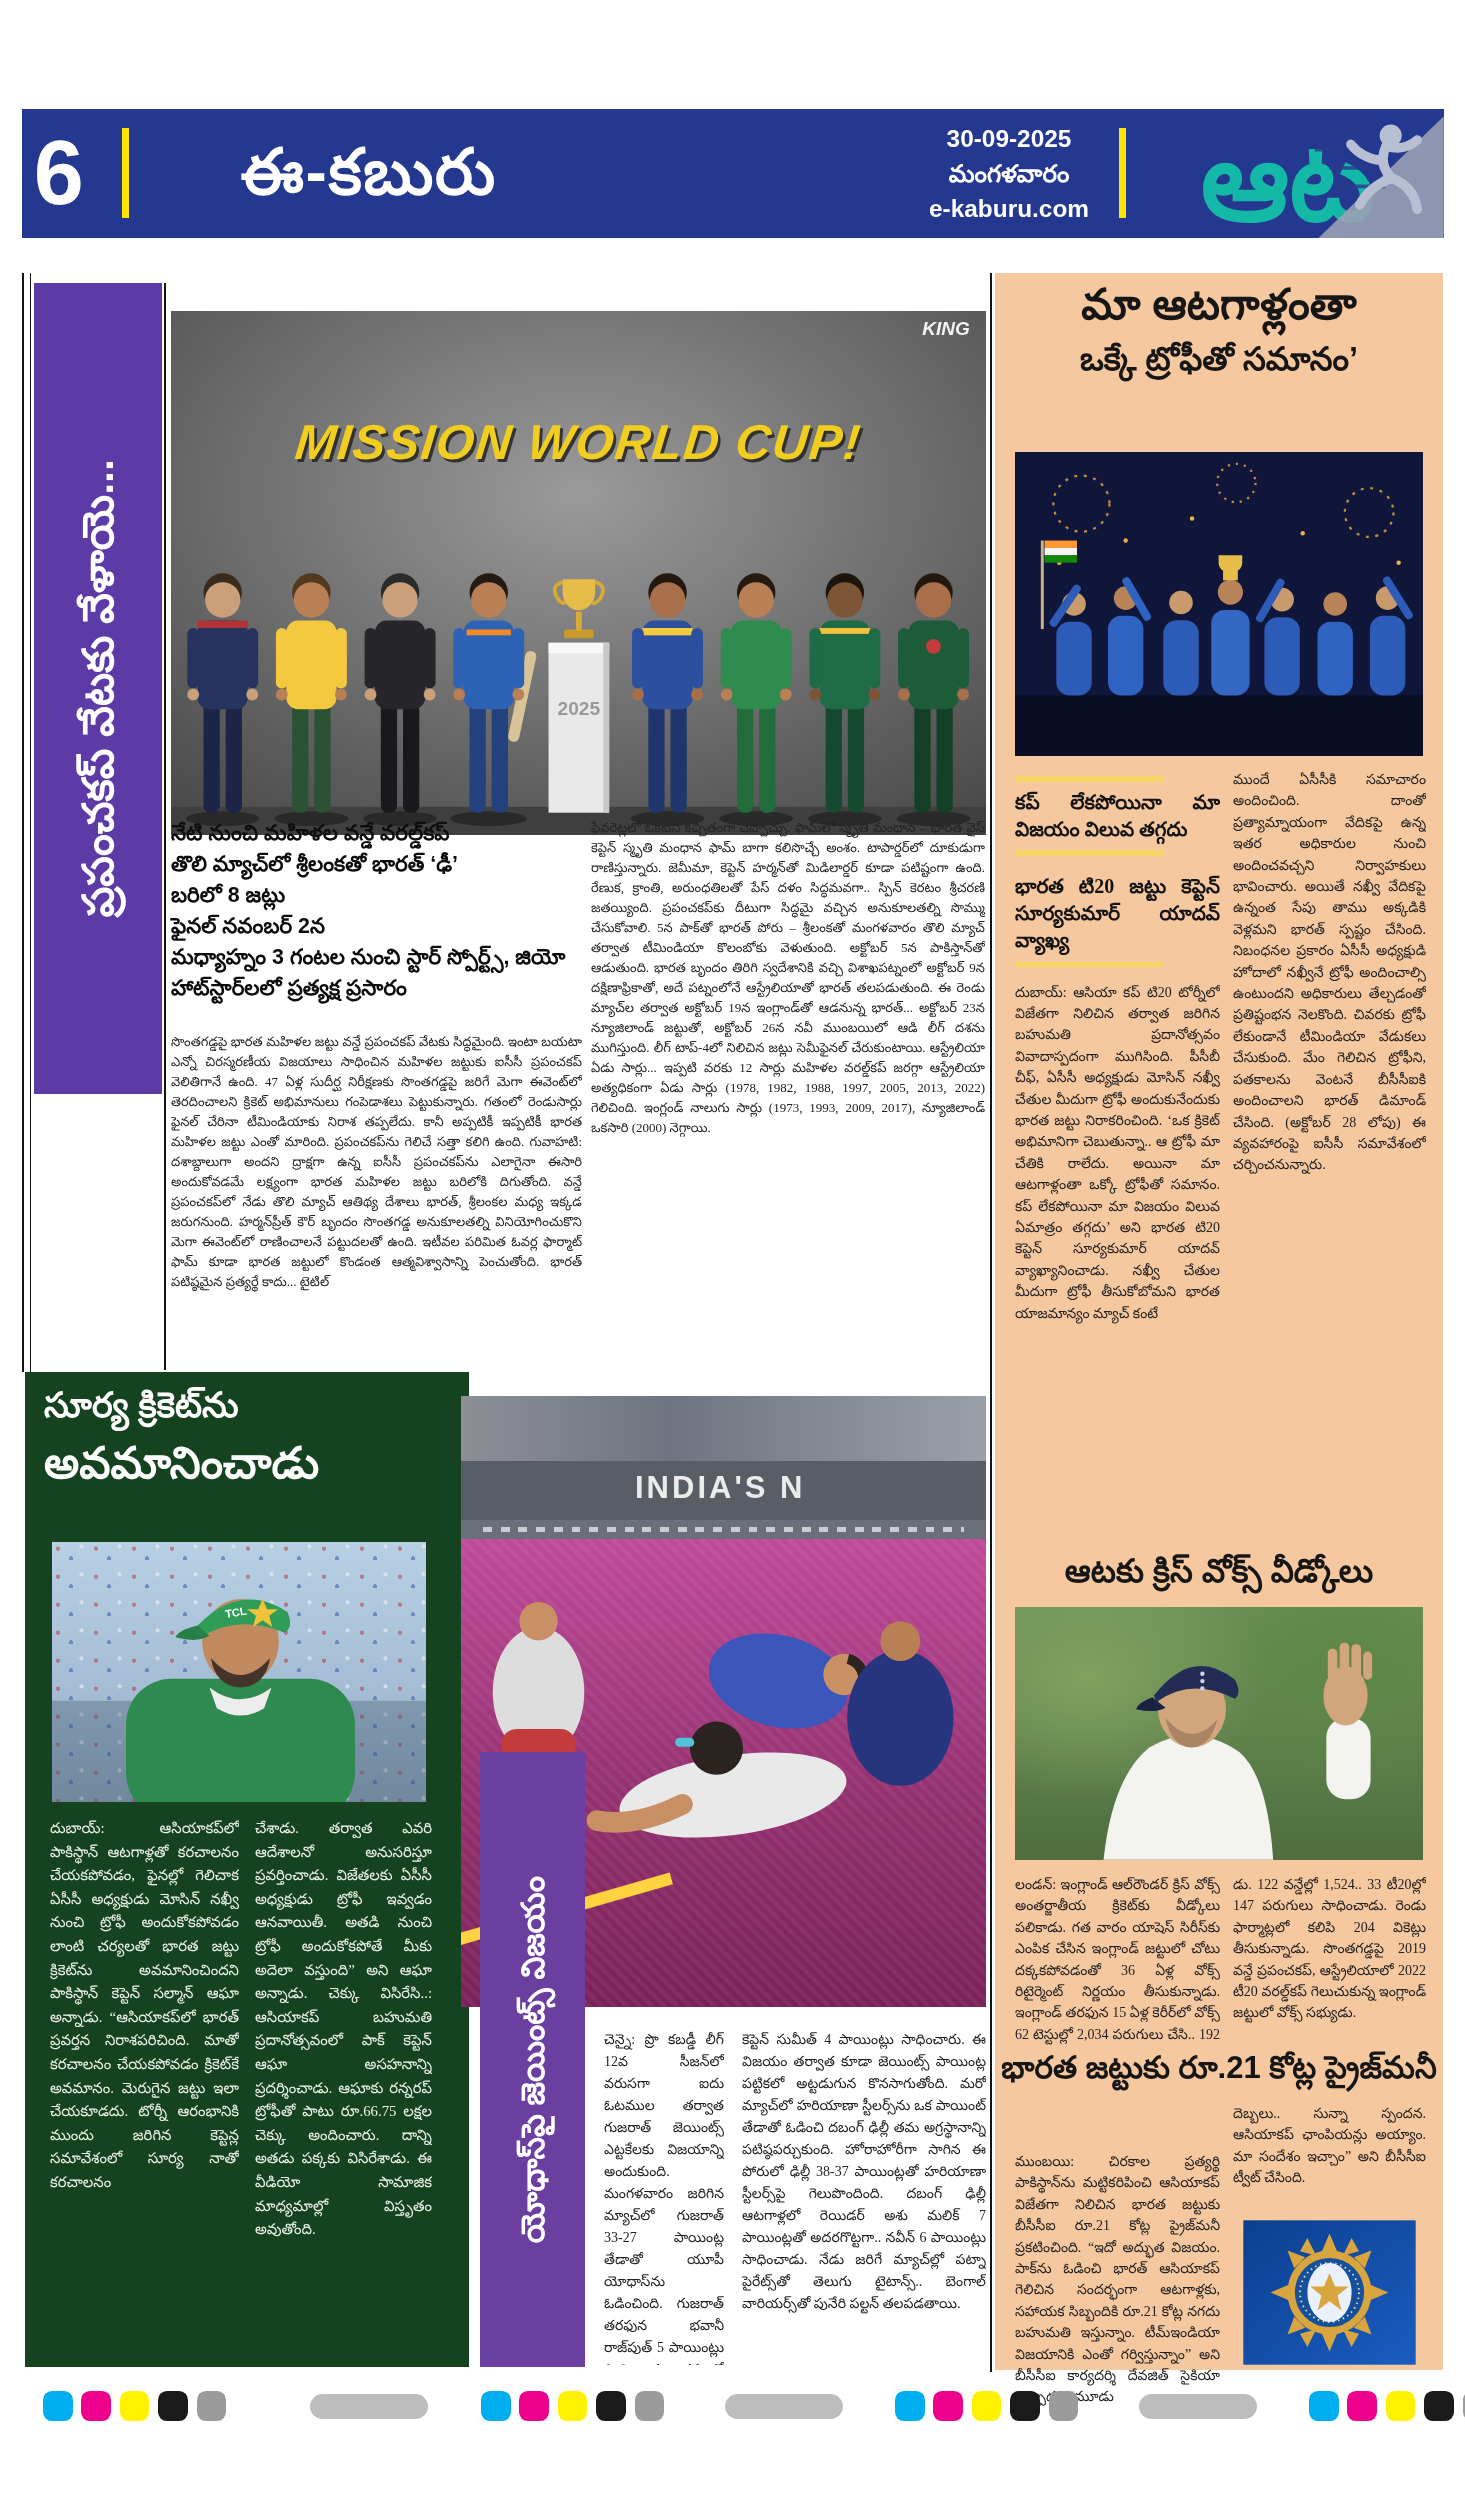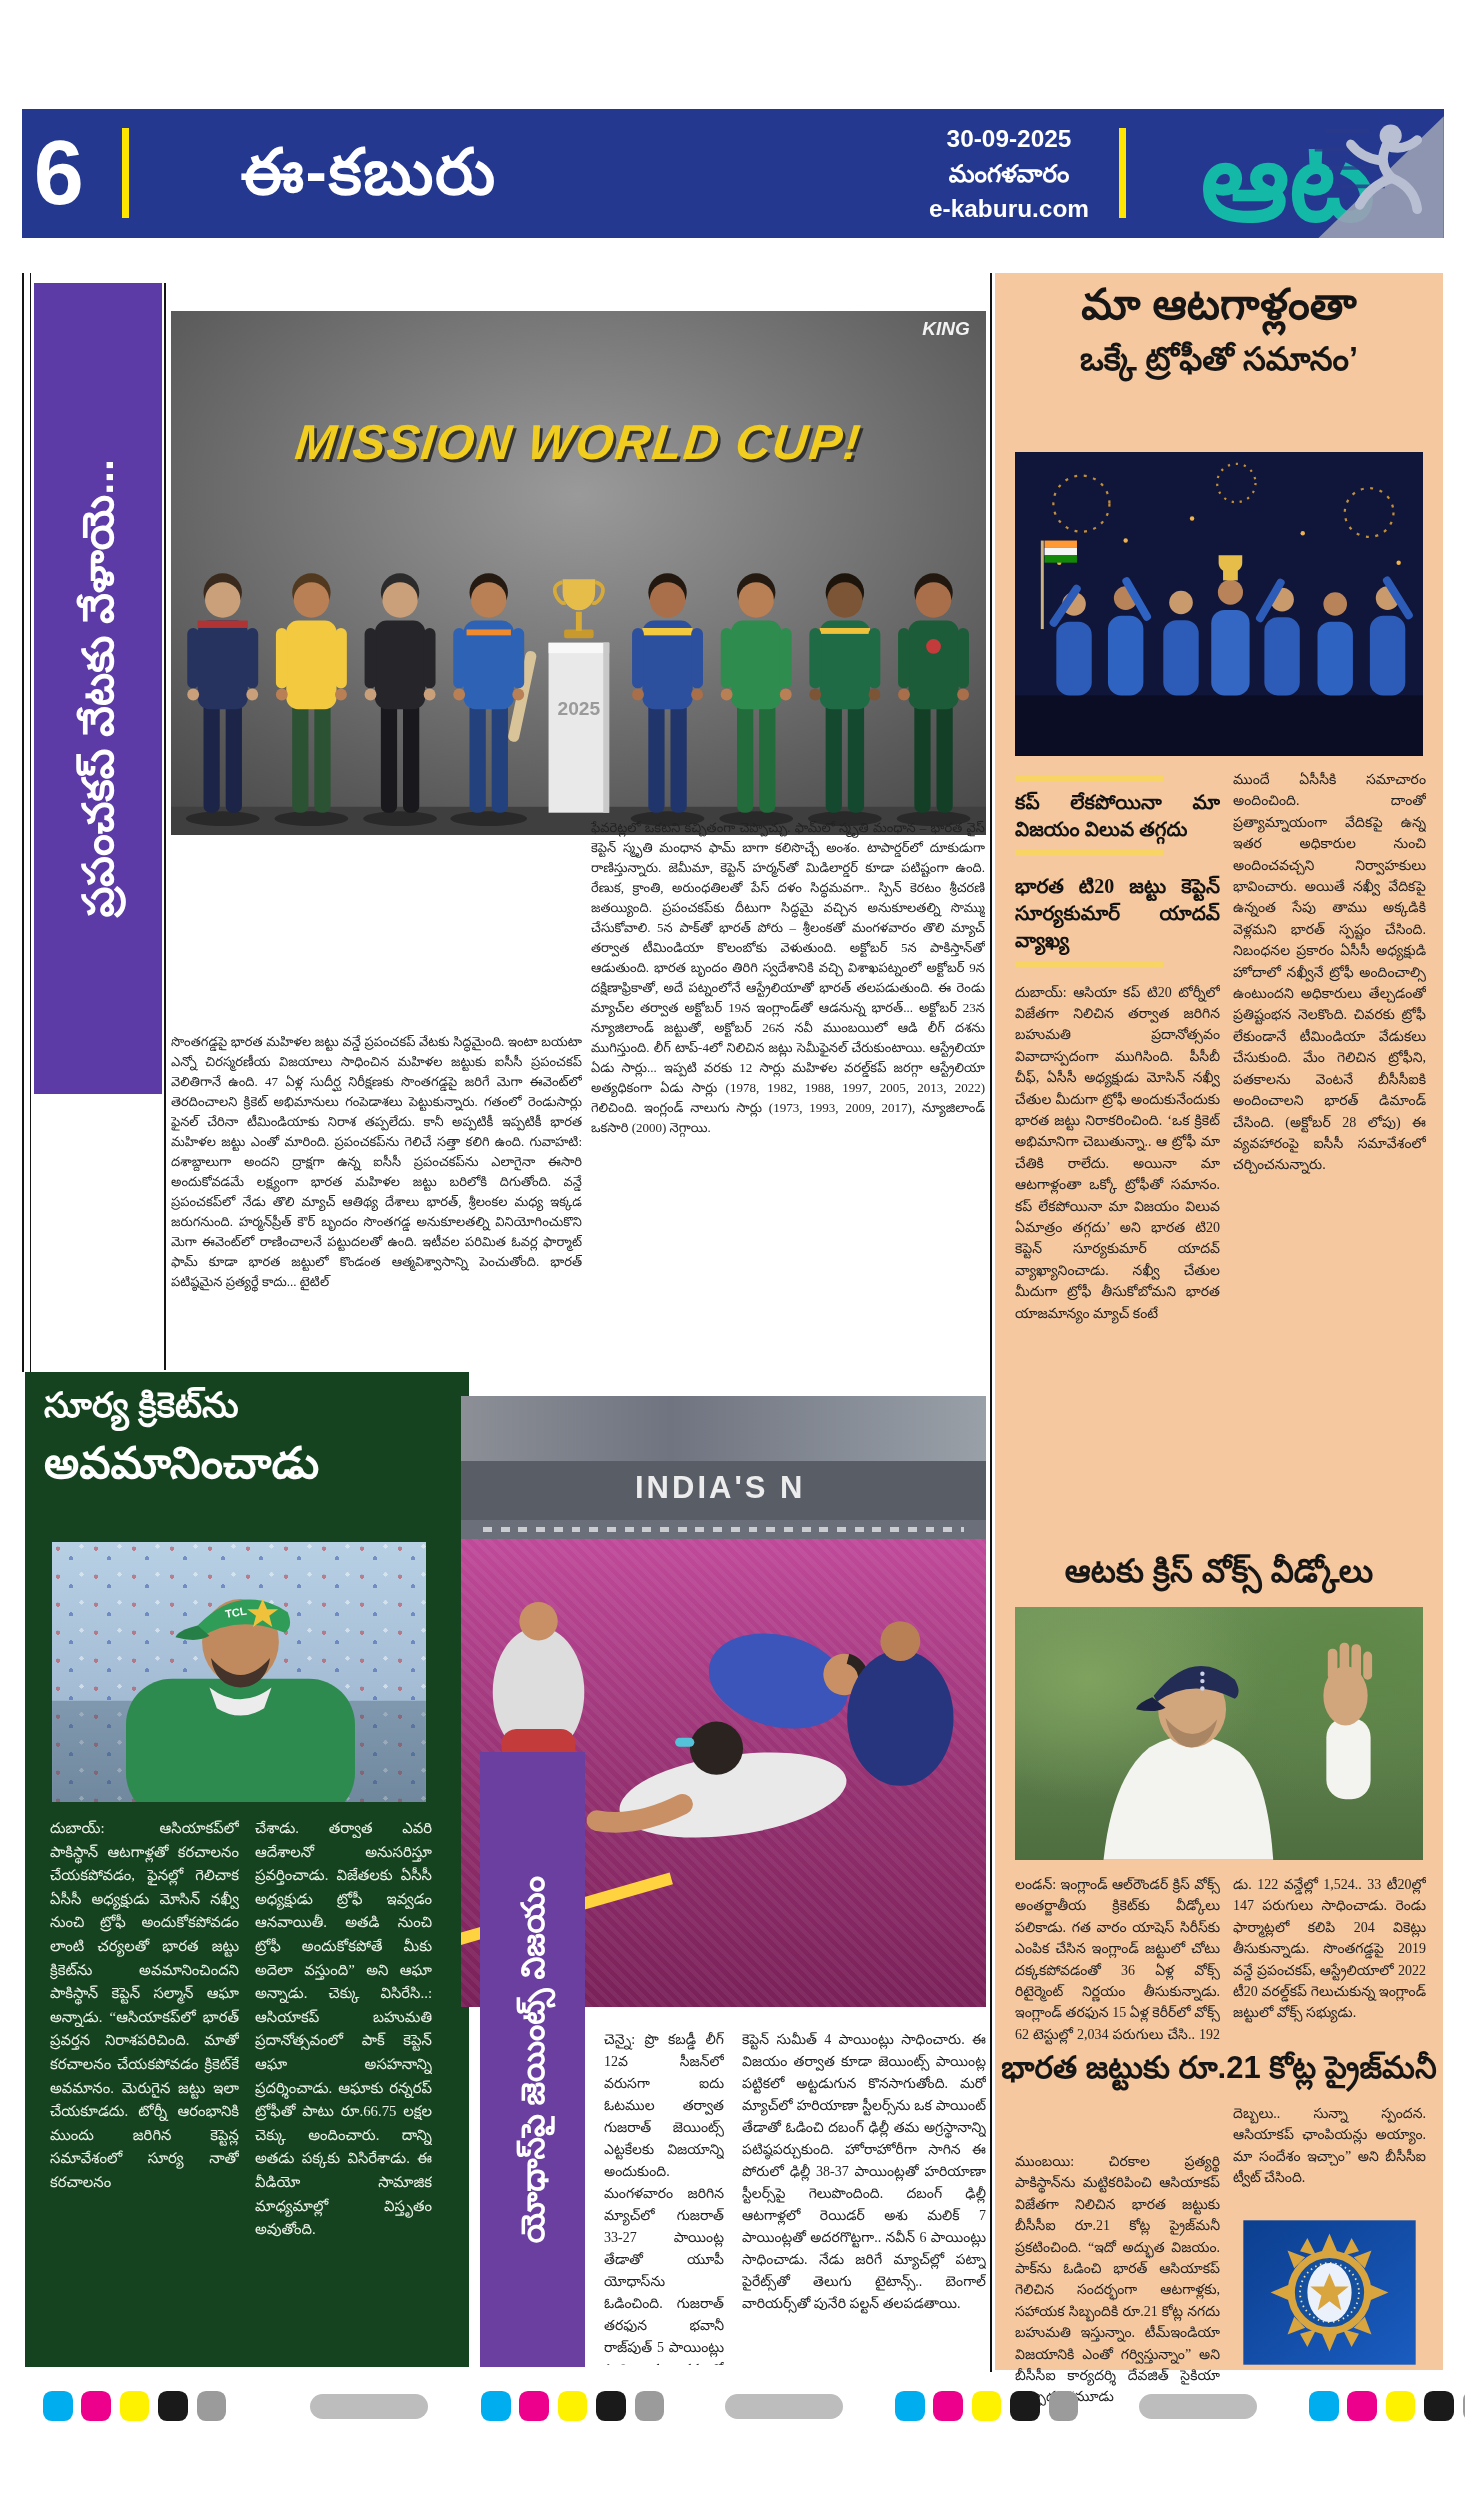--- a/index.html
+++ b/index.html
@@ -264,20 +264,27 @@
         <rect x="-48" y="150" width="16" height="82" rx="8" fill="#1d5c38"></rect>
           <rect x="32" y="150" width="16" height="82" rx="8" fill="#1d5c38"></rect>
         <circle cx="-40" cy="240" r="8" fill="#a86f4a"></circle>
           <circle cx="40" cy="240" r="8" fill="#a86f4a"></circle>
         <circle cx="0" cy="102" r="26" fill="#23180f"></circle>
           <circle cx="0" cy="112" r="24" fill="#a86f4a"></circle>
         </g>
     </svg>
   </div>
 
+  <div id="wc-subheads" class="abs">
+    <div>నేటి నుంచి మహిళల వన్డే వరల్డ్‌కప్</div>
+    <div>తొలి మ్యాచ్‌లో శ్రీలంకతో భారత్ ‘ఢీ’</div>
+    <div>బరిలో 8 జట్లు</div>
+    <div>ఫైనల్ నవంబర్ 2న</div>
+    <div>మధ్యాహ్నం 3 గంటల నుంచి స్టార్ స్పోర్ట్స్, జియో హాట్‌స్టార్‌లలో ప్రత్యక్ష ప్రసారం</div>
+  </div>
   <div id="wc-col1" class="abs bodytext">సొంతగడ్డపై భారత మహిళల జట్టు వన్డే ప్రపంచకప్ వేటకు సిద్ధమైంది. ఇంటా బయటా ఎన్నో చిరస్మరణీయ విజయాలు సాధించిన మహిళల జట్టుకు ఐసీసీ ప్రపంచకప్ వెలితిగానే ఉంది. 47 ఏళ్ల సుదీర్ఘ నిరీక్షణకు సొంతగడ్డపై జరిగే మెగా ఈవెంట్‌లో తెరదించాలని క్రికెట్ అభిమానులు గంపెడాశలు పెట్టుకున్నారు. గతంలో రెండుసార్లు ఫైనల్ చేరినా టీమిండియాకు నిరాశ తప్పలేదు. కానీ అప్పటికీ ఇప్పటికీ భారత మహిళల జట్టు ఎంతో మారింది. ప్రపంచకప్‌ను గెలిచే సత్తా కలిగి ఉంది. గువాహటి: దశాబ్దాలుగా అందని ద్రాక్షగా ఉన్న ఐసీసీ ప్రపంచకప్‌ను ఎలాగైనా ఈసారి అందుకోవడమే లక్ష్యంగా భారత మహిళల జట్టు బరిలోకి దిగుతోంది. వన్డే ప్రపంచకప్‌లో నేడు తొలి మ్యాచ్ ఆతిథ్య దేశాలు భారత్, శ్రీలంకల మధ్య ఇక్కడ జరుగనుంది. హర్మన్‌ప్రీత్ కౌర్ బృందం సొంతగడ్డ అనుకూలతల్ని వినియోగించుకొని మెగా ఈవెంట్‌లో రాణించాలనే పట్టుదలతో ఉంది. ఇటీవల పరిమిత ఓవర్ల ఫార్మాట్ ఫామ్ కూడా భారత జట్టులో కొండంత ఆత్మవిశ్వాసాన్ని పెంచుతోంది. భారత్ పటిష్ఠమైన ప్రత్యర్థే కాదు... టైటిల్</div>
   <div id="wc-col2" class="abs bodytext">ఫేవరెట్లలో ఒకటని కచ్చితంగా చెప్పొచ్చు. ఫామ్‌లో స్మృతి మంధాన – భారత వైస్ కెప్టెన్ స్మృతి మంధాన ఫామ్ బాగా కలిసొచ్చే అంశం. టాపార్డర్‌లో దూకుడుగా రాణిస్తున్నారు. జెమీమా, కెప్టెన్ హర్మన్‌తో మిడిలార్డర్ కూడా పటిష్టంగా ఉంది. రేణుక, క్రాంతి, అరుంధతిలతో పేస్ దళం సిద్ధమవగా.. స్పిన్ కెరటం శ్రీచరణి జతయ్యింది. ప్రపంచకప్‌కు దీటుగా సిద్ధమై వచ్చిన అనుకూలతల్ని సొమ్ము చేసుకోవాలి. 5న పాక్‌తో భారత్ పోరు – శ్రీలంకతో మంగళవారం తొలి మ్యాచ్ తర్వాత టీమిండియా కొలంబోకు వెళుతుంది. అక్టోబర్ 5న పాకిస్తాన్‌తో ఆడుతుంది. భారత బృందం తిరిగి స్వదేశానికి వచ్చి విశాఖపట్నంలో అక్టోబర్ 9న దక్షిణాఫ్రికాతో, అదే పట్నంలోనే ఆస్ట్రేలియాతో భారత్ తలపడుతుంది. ఈ రెండు మ్యాచ్‌ల తర్వాత అక్టోబర్ 19న ఇంగ్లాండ్‌తో ఆడనున్న భారత్... అక్టోబర్ 23న న్యూజిలాండ్ జట్టుతో, అక్టోబర్ 26న నవీ ముంబయిలో ఆడి లీగ్ దశను ముగిస్తుంది. లీగ్ టాప్-4లో నిలిచిన జట్లు సెమీఫైనల్ చేరుకుంటాయి. ఆస్ట్రేలియా ఏడు సార్లు... ఇప్పటి వరకు 12 సార్లు మహిళల వరల్డ్‌కప్ జరగ్గా ఆస్ట్రేలియా అత్యధికంగా ఏడు సార్లు (1978, 1982, 1988, 1997, 2005, 2013, 2022) గెలిచింది. ఇంగ్లండ్ నాలుగు సార్లు (1973, 1993, 2009, 2017), న్యూజిలాండ్ ఒకసారి (2000) నెగ్గాయి.</div>
 
   <div id="green-panel" class="abs">
     <div id="gp-h1" class="abs gp-head">సూర్య క్రికెట్‌ను</div>
     <div id="gp-h2" class="abs gp-head">అవమానించాడు</div>
     <div id="pak-photo" class="abs">
       <svg width="374" height="260" viewBox="0 0 506 352">
         <rect y="215" width="506" height="137" fill="rgba(66,88,110,.35)"></rect>
         <g transform="translate(255,65)">

